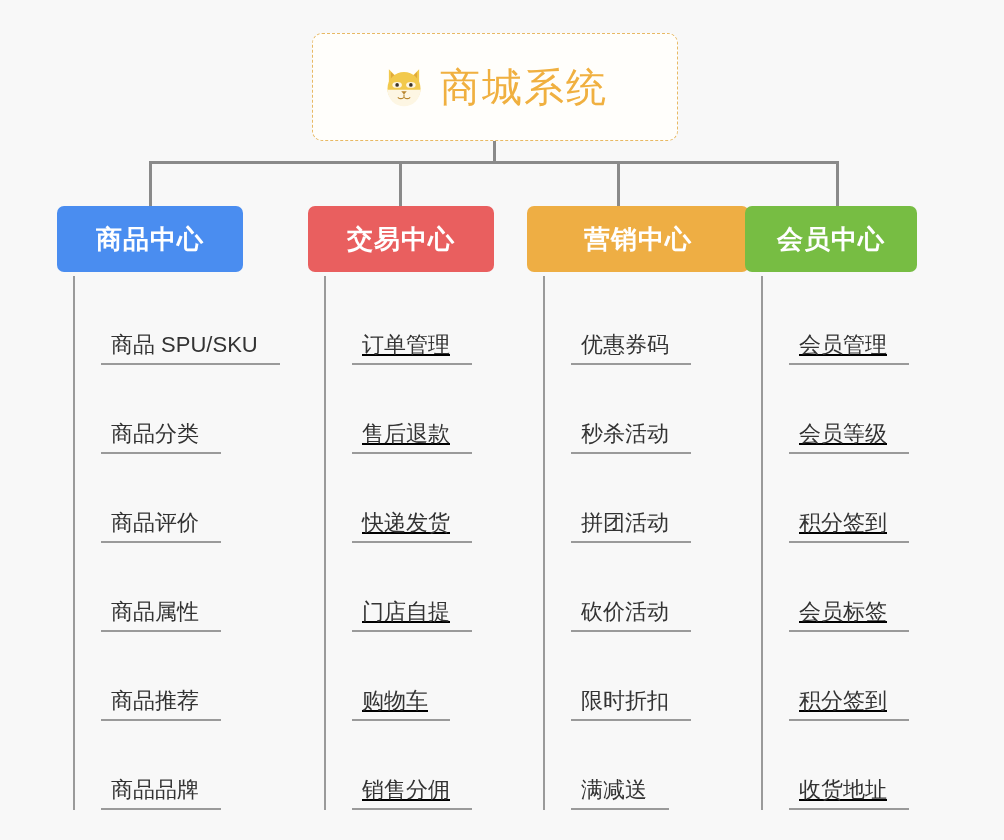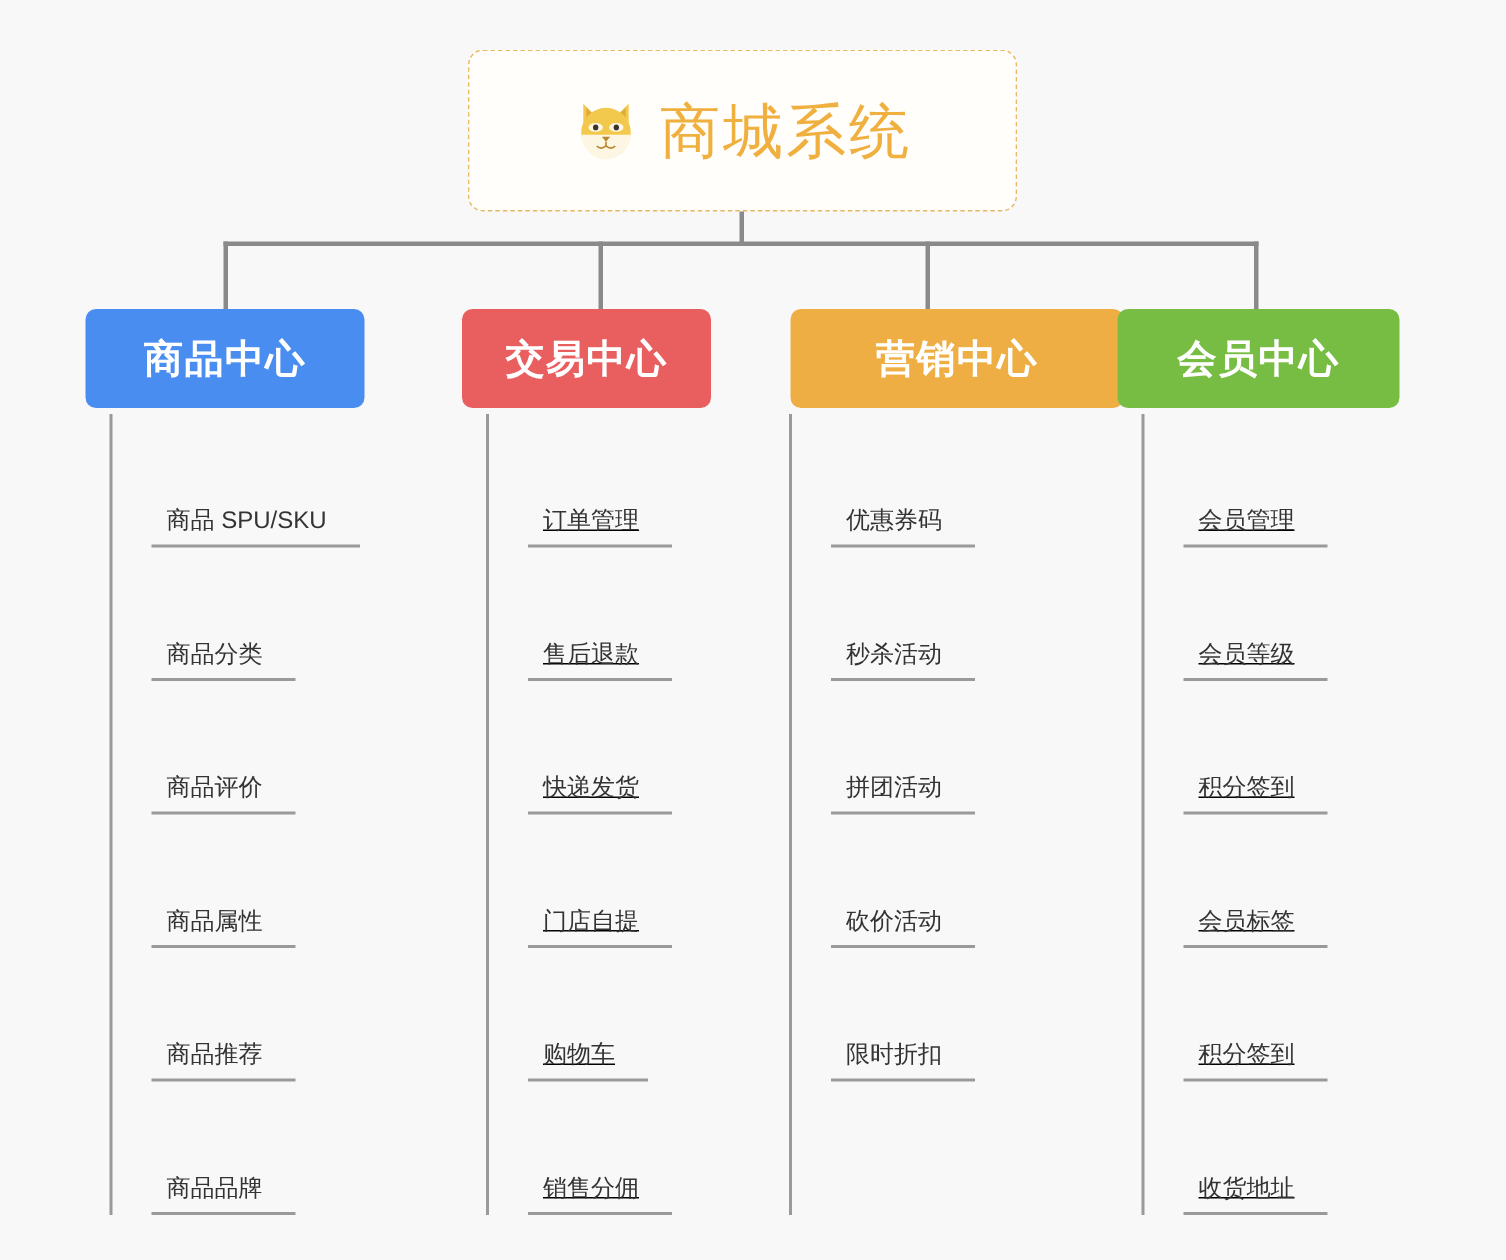--- a/index.html
+++ b/index.html
@@ -88,21 +88,21 @@
   }
   .leaf-item {
     position: relative;
     height: 89px;
     box-sizing: border-box;
     display: flex;
     align-items: flex-end;
     padding-left: 38px;
   }
   .leaf-label {
-    font-size: 16px;
+    font-size: 22px;
     color: #333333;
     white-space: nowrap;
     line-height: 1.1;
     padding-bottom: 6px;
     border-bottom: 2px solid #9a9a9a;
     margin-left: -10px;
     padding-left: 10px;
     padding-right: 22px;
   }
 </style>
@@ -136,27 +136,27 @@
   <div class="conn conn-v" style="left:493px; top:141px; height:22px;"></div>
   <div class="conn conn-h" style="left:149px; top:161px; width:690px;"></div>
   <div class="conn conn-v" style="left:149px; top:161px; height:47px;"></div>
   <div class="conn conn-v" style="left:399px; top:161px; height:47px;"></div>
   <div class="conn conn-v" style="left:617px; top:161px; height:47px;"></div>
   <div class="conn conn-v" style="left:836px; top:161px; height:47px;"></div>
 
   <div class="cat-box" style="left:57px; width:186px; background:#4a8df0;">
     <span>商品中心</span>
   </div>
-  <div class="cat-box" style="left:308px; width:166px; background:#e95f5f;">
+  <div class="cat-box" style="left:308px; width:186px; background:#e95f5f;">
     <span>交易中心</span>
   </div>
   <div class="cat-box" style="left:527px; width:222px; background:#eeae44;">
     <span>营销中心</span>
   </div>
-  <div class="cat-box" style="left:745px; width:188px; background:#77bd43;">
+  <div class="cat-box" style="left:745px; width:172px; background:#77bd43;">
     <span>会员中心</span>
   </div>
 
   <div class="leaf-col" style="left:73px;">
     <div class="leaf-trunk" style="height:534px;"></div>
     <div class="leaf-item">
       <span class="leaf-label">商品 SPU/SKU</span>
     </div>
     <div class="leaf-item">
       <span class="leaf-label">商品分类</span>
@@ -190,37 +190,40 @@
       <span class="leaf-label">门店自提</span>
     </div>
     <div class="leaf-item">
       <span class="leaf-label">购物车</span>
     </div>
     <div class="leaf-item">
       <span class="leaf-label">销售分佣</span>
     </div>
   </div>
 
-  <div class="leaf-col" style="left:526px;font-family:Liberation Serif, serif;">
+  <div class="leaf-col" style="left:543px;font-family:Liberation Serif, serif;">
     <div class="leaf-trunk" style="height:534px;"></div>
     <div class="leaf-item">
       <span class="leaf-label">优惠券码</span>
     </div>
     <div class="leaf-item">
       <span class="leaf-label">秒杀活动</span>
     </div>
     <div class="leaf-item">
       <span class="leaf-label">拼团活动</span>
     </div>
     <div class="leaf-item">
       <span class="leaf-label">砍价活动</span>
     </div>
     <div class="leaf-item">
       <span class="leaf-label">限时折扣</span>
     </div>
+    <div class="leaf-item">
+      <span class="leaf-label">满减送</span>
+    </div>
   </div>
 
   <div class="leaf-col" style="left:761px;text-decoration:underline;">
     <div class="leaf-trunk" style="height:534px;"></div>
     <div class="leaf-item">
       <span class="leaf-label">会员管理</span>
     </div>
     <div class="leaf-item">
       <span class="leaf-label">会员等级</span>
     </div>

